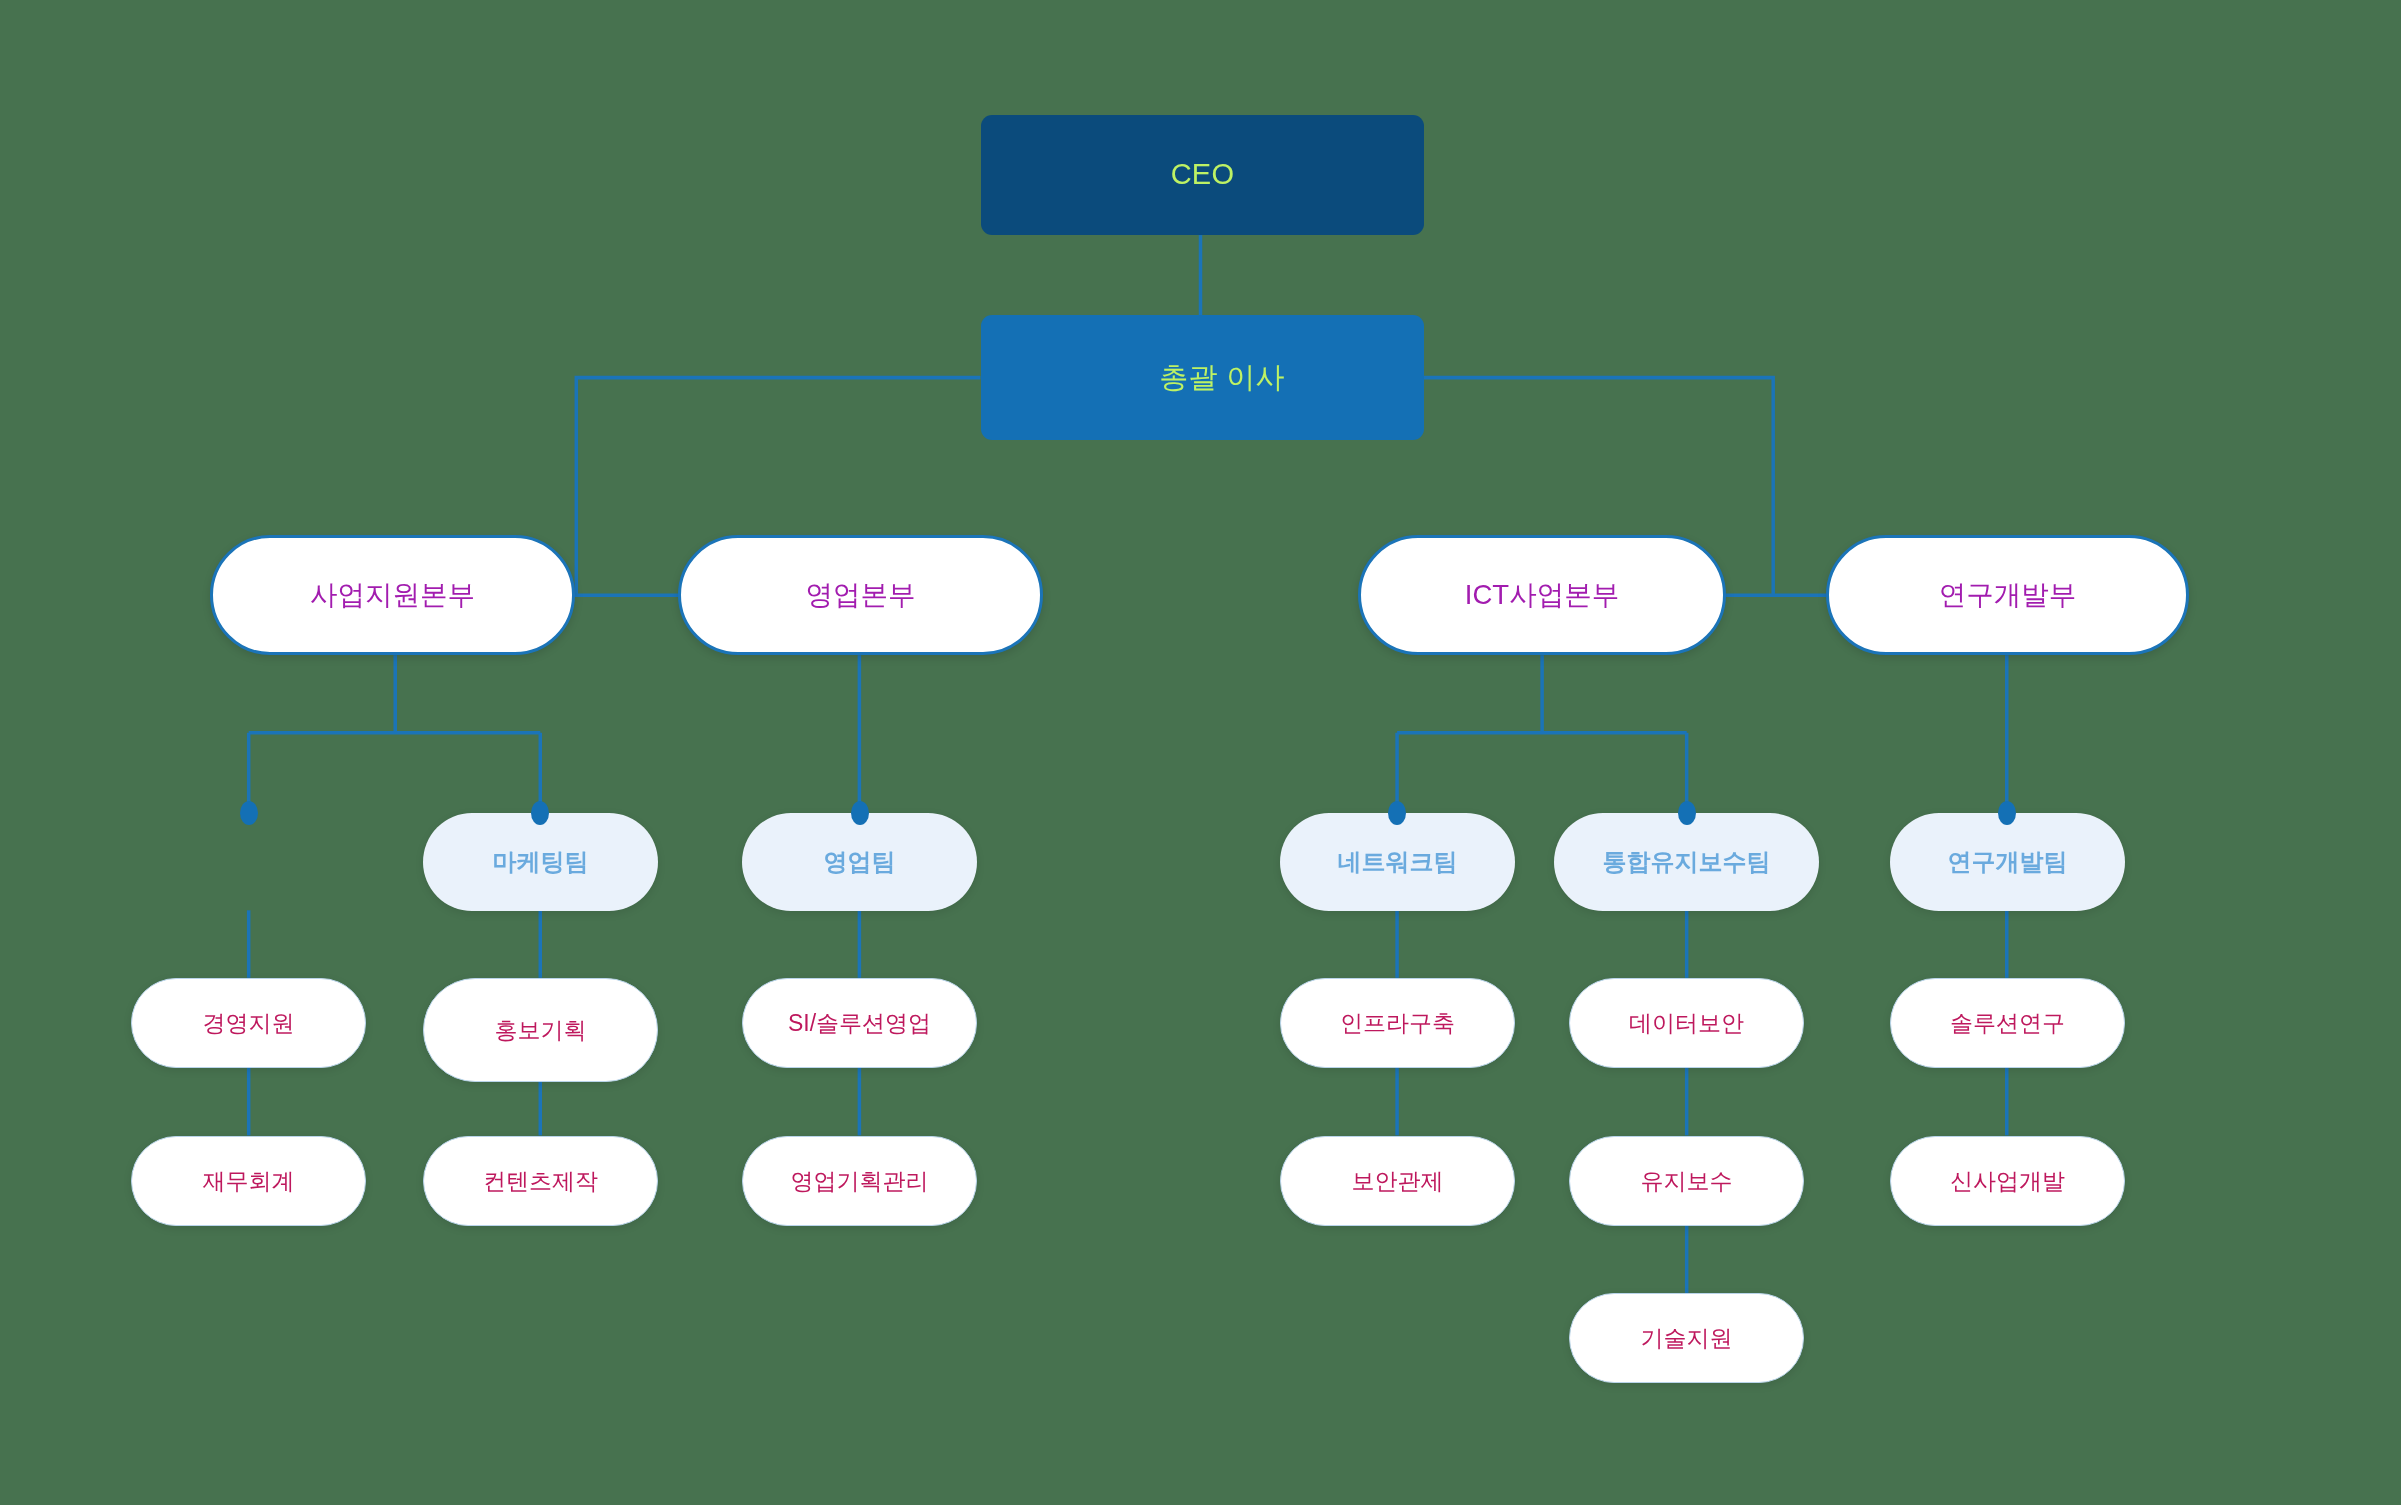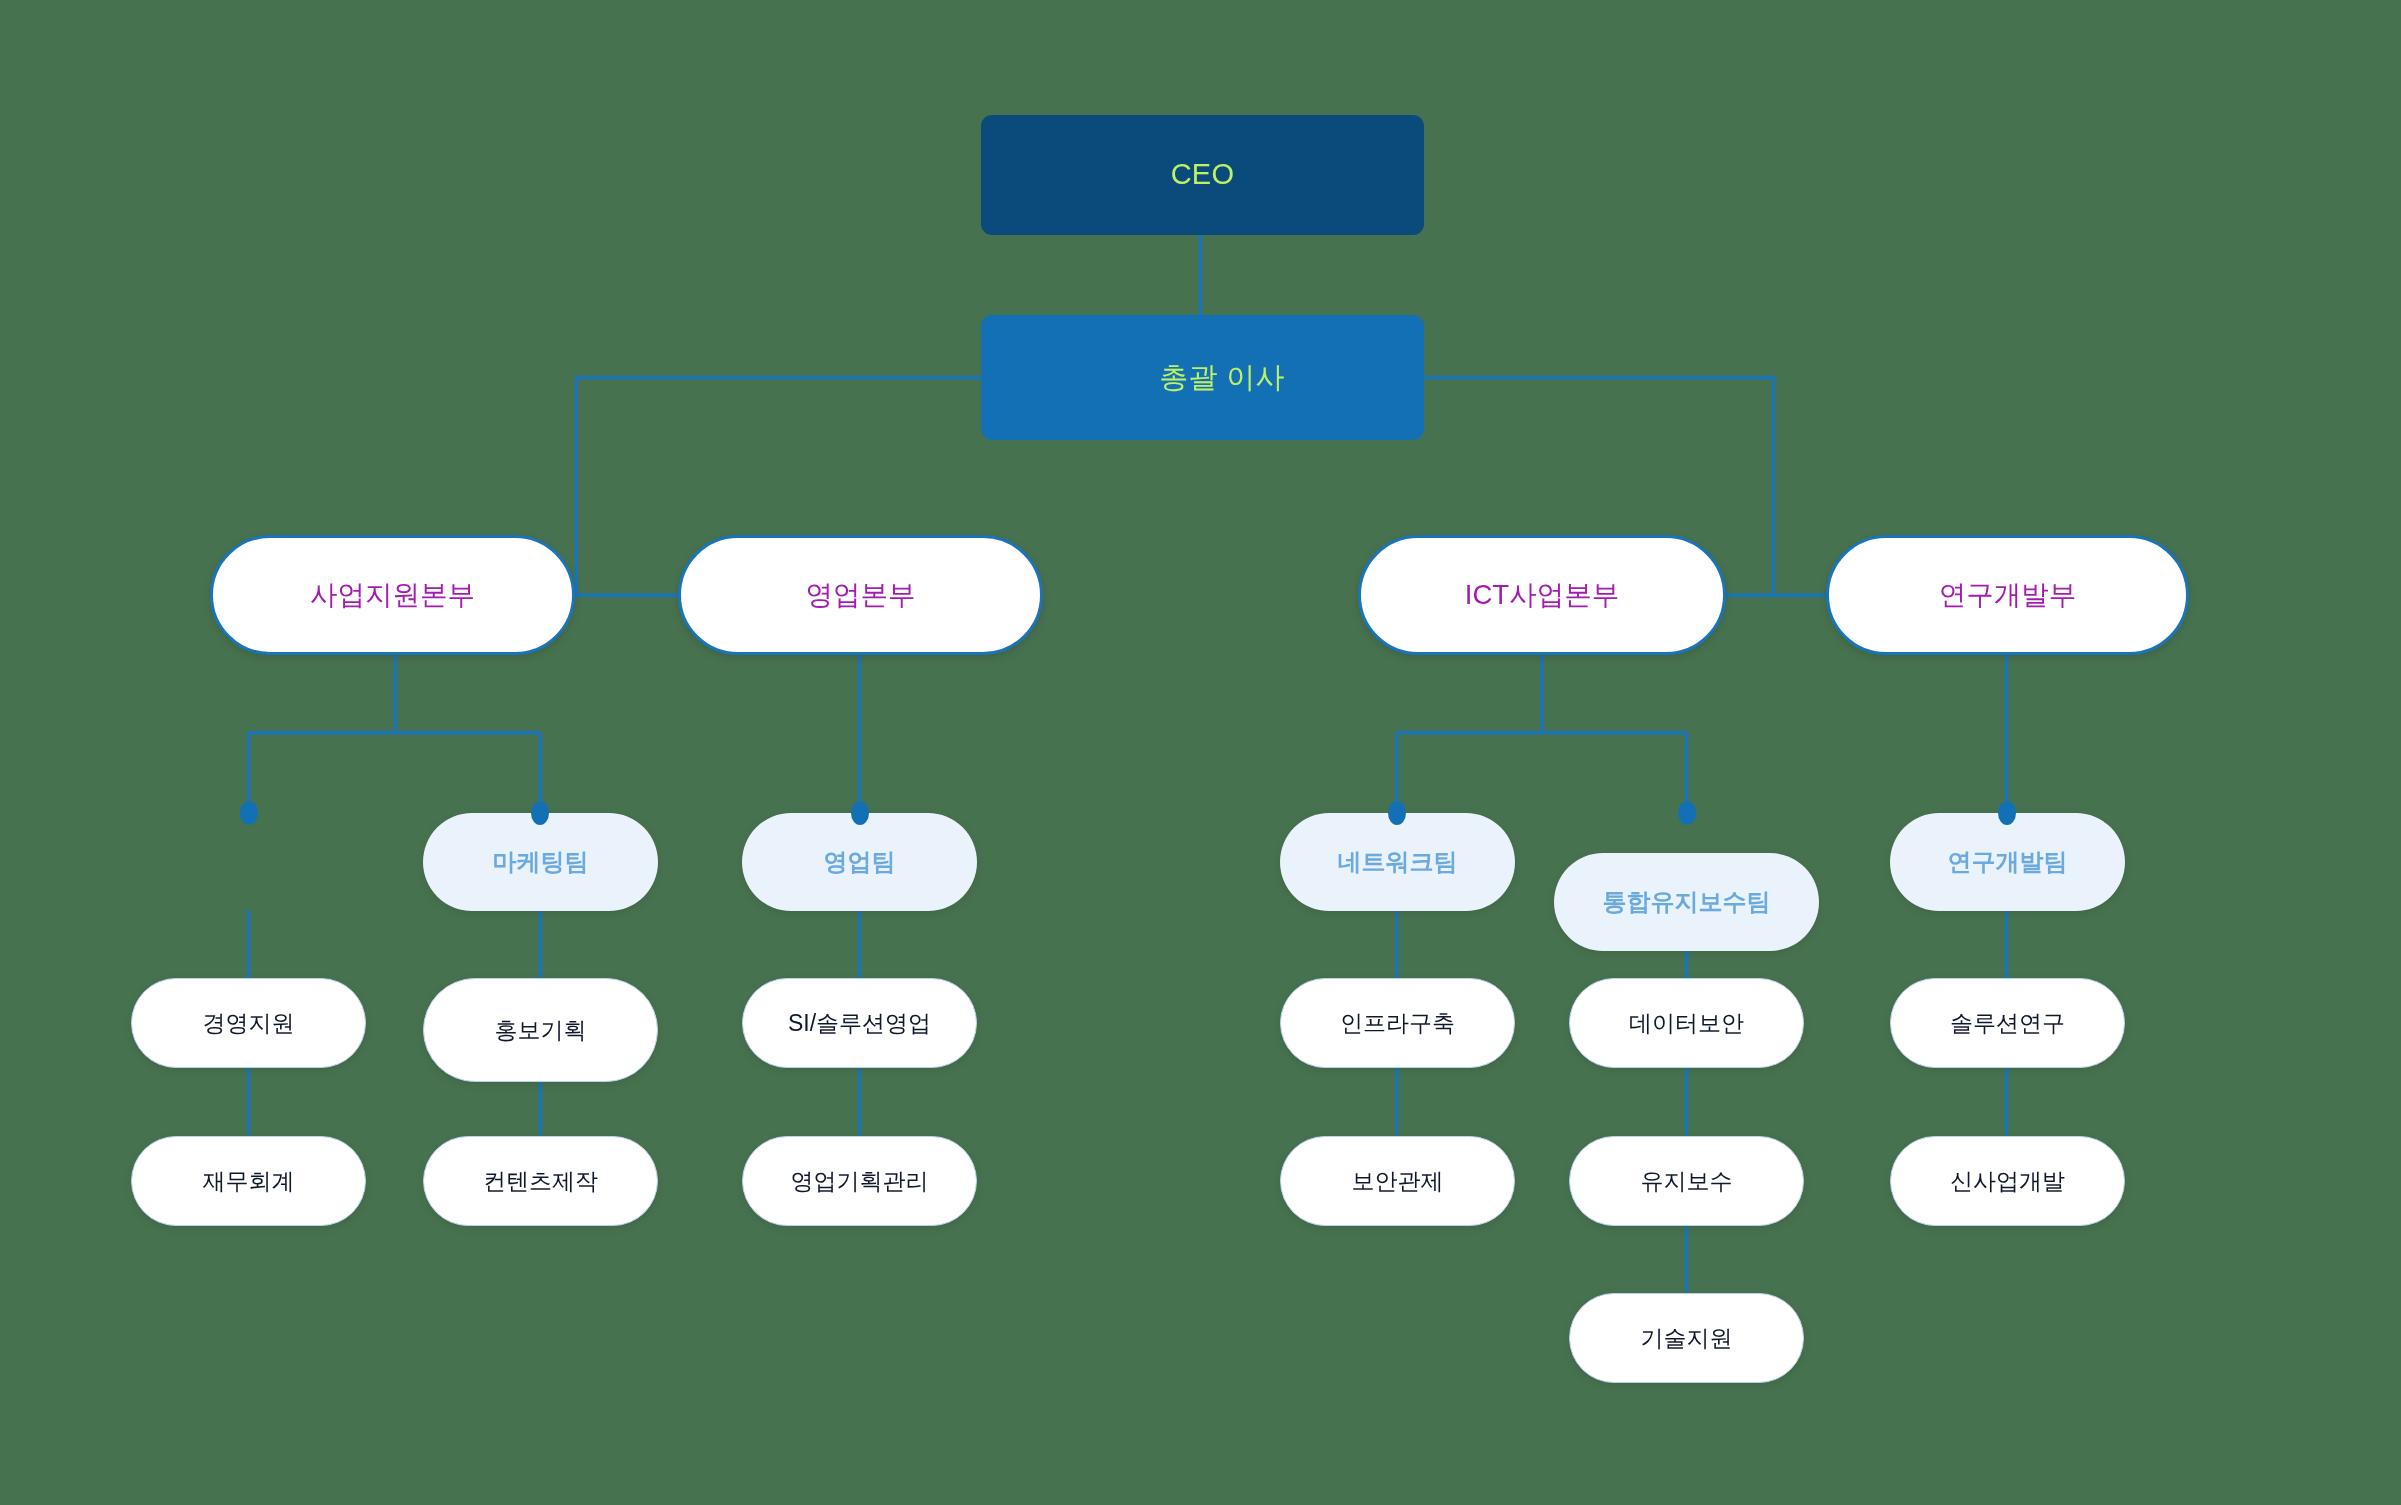--- a/index.html
+++ b/index.html
@@ -68,21 +68,21 @@
     color: #6aaade;
     font-weight: bold;
     box-shadow: 0 2.5px 8px rgba(0,0,0,0.10);
   }
 
   
   .node.leaf {
     background: #ffffff;
     border: 1px solid #b9d4ea;
     border-radius: 500px;
-    color: #0f172a;
+    color: #be185d;
     font-weight: normal;
     box-shadow: 0 2.5px 8px rgba(0,0,0,0.10);
   }
 
   
   .team-dot {
     position: absolute;
     z-index: 3;
     width: 18px;
     height: 24px;
@@ -178,21 +178,21 @@
   <div class="node team" style="left:742px; top:813px; width:235px; height:98px; font-size:24px;">
     <span>영업팀</span>
   </div>
   <div class="team-dot" style="left:851px; top:801px;"></div>
 
   <div class="node team" style="left:1280px; top:813px; width:235px; height:98px; font-size:24px;">
     <span>네트워크팀</span>
   </div>
   <div class="team-dot" style="left:1388px; top:801px;"></div>
 
-  <div class="node team" style="left:1554px; top:813px; width:265px; height:98px; font-size:24px;margin-top:40px;">
+  <div class="node team" style="left:1554px; top:813px; width:265px; height:98px; font-size:24px;">
     <span>통합유지보수팀</span>
   </div>
   <div class="team-dot" style="left:1678px; top:801px;"></div>
 
   <div class="node team" style="left:1890px; top:813px; width:235px; height:98px; font-size:24px;">
     <span>연구개발팀</span>
   </div>
   <div class="team-dot" style="left:1998px; top:801px;"></div>
 
   <div class="node leaf" style="left:131px; top:978px; width:235px; height:90px; font-size:23px;">

